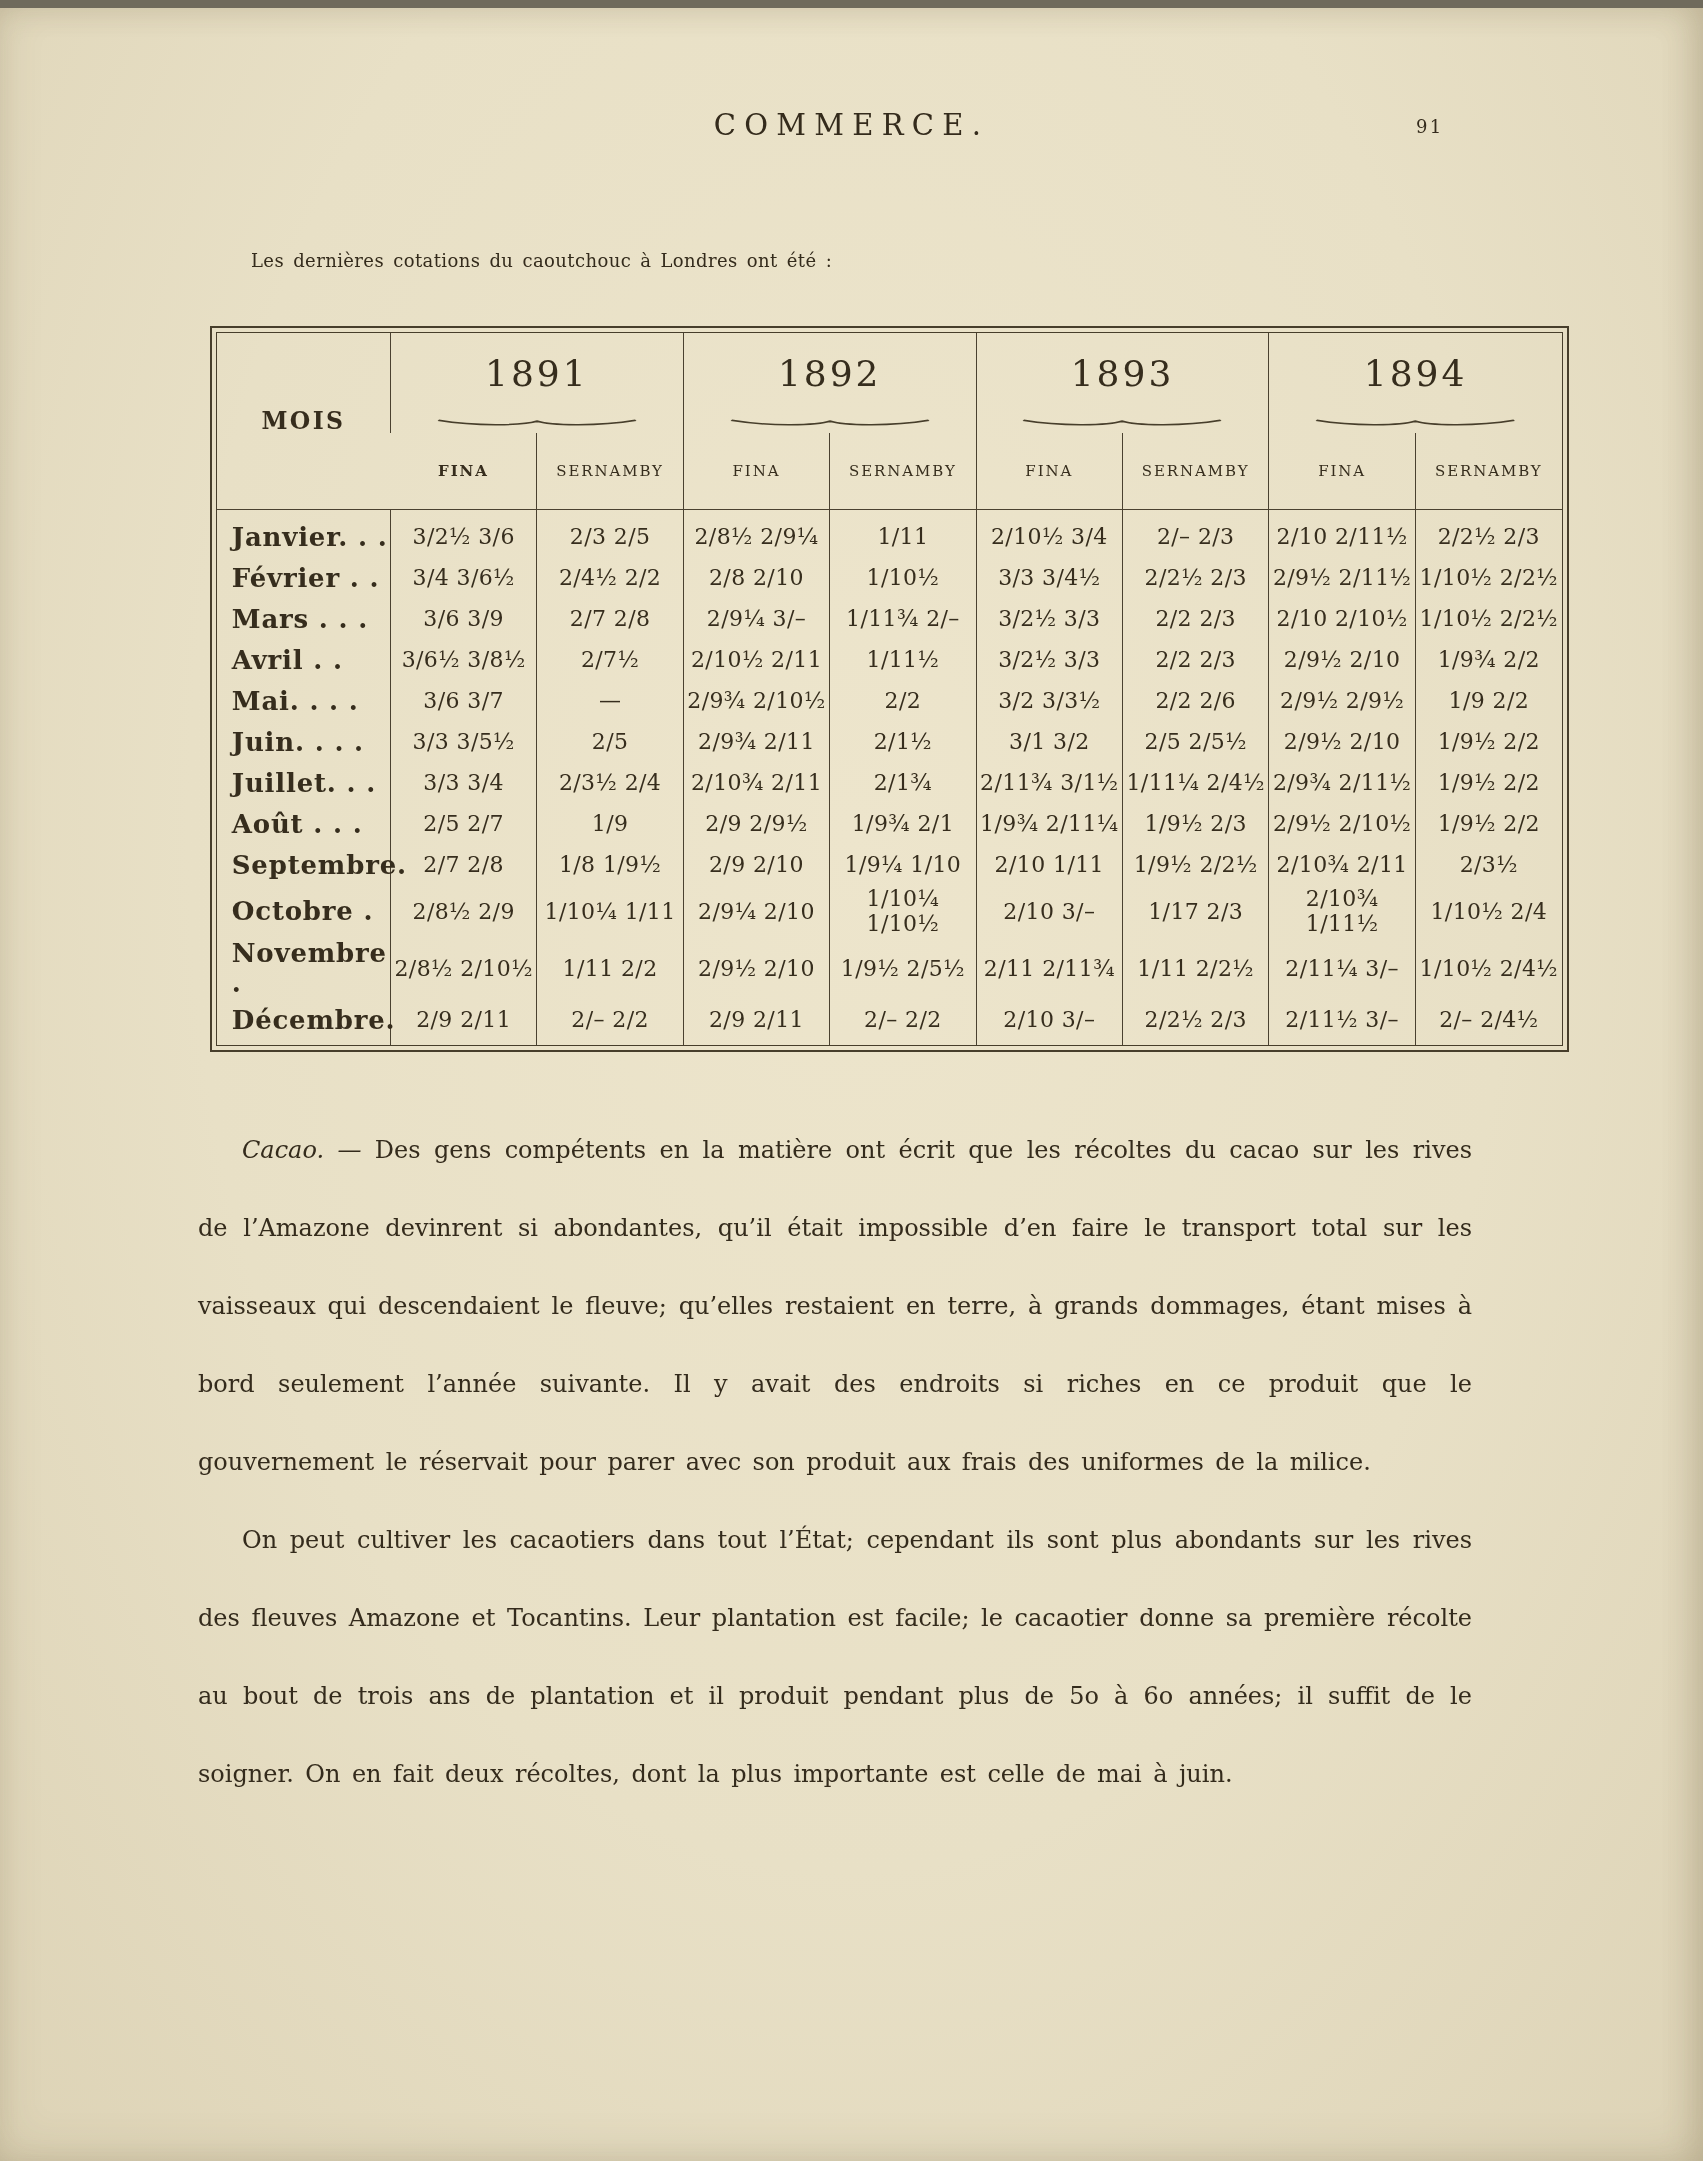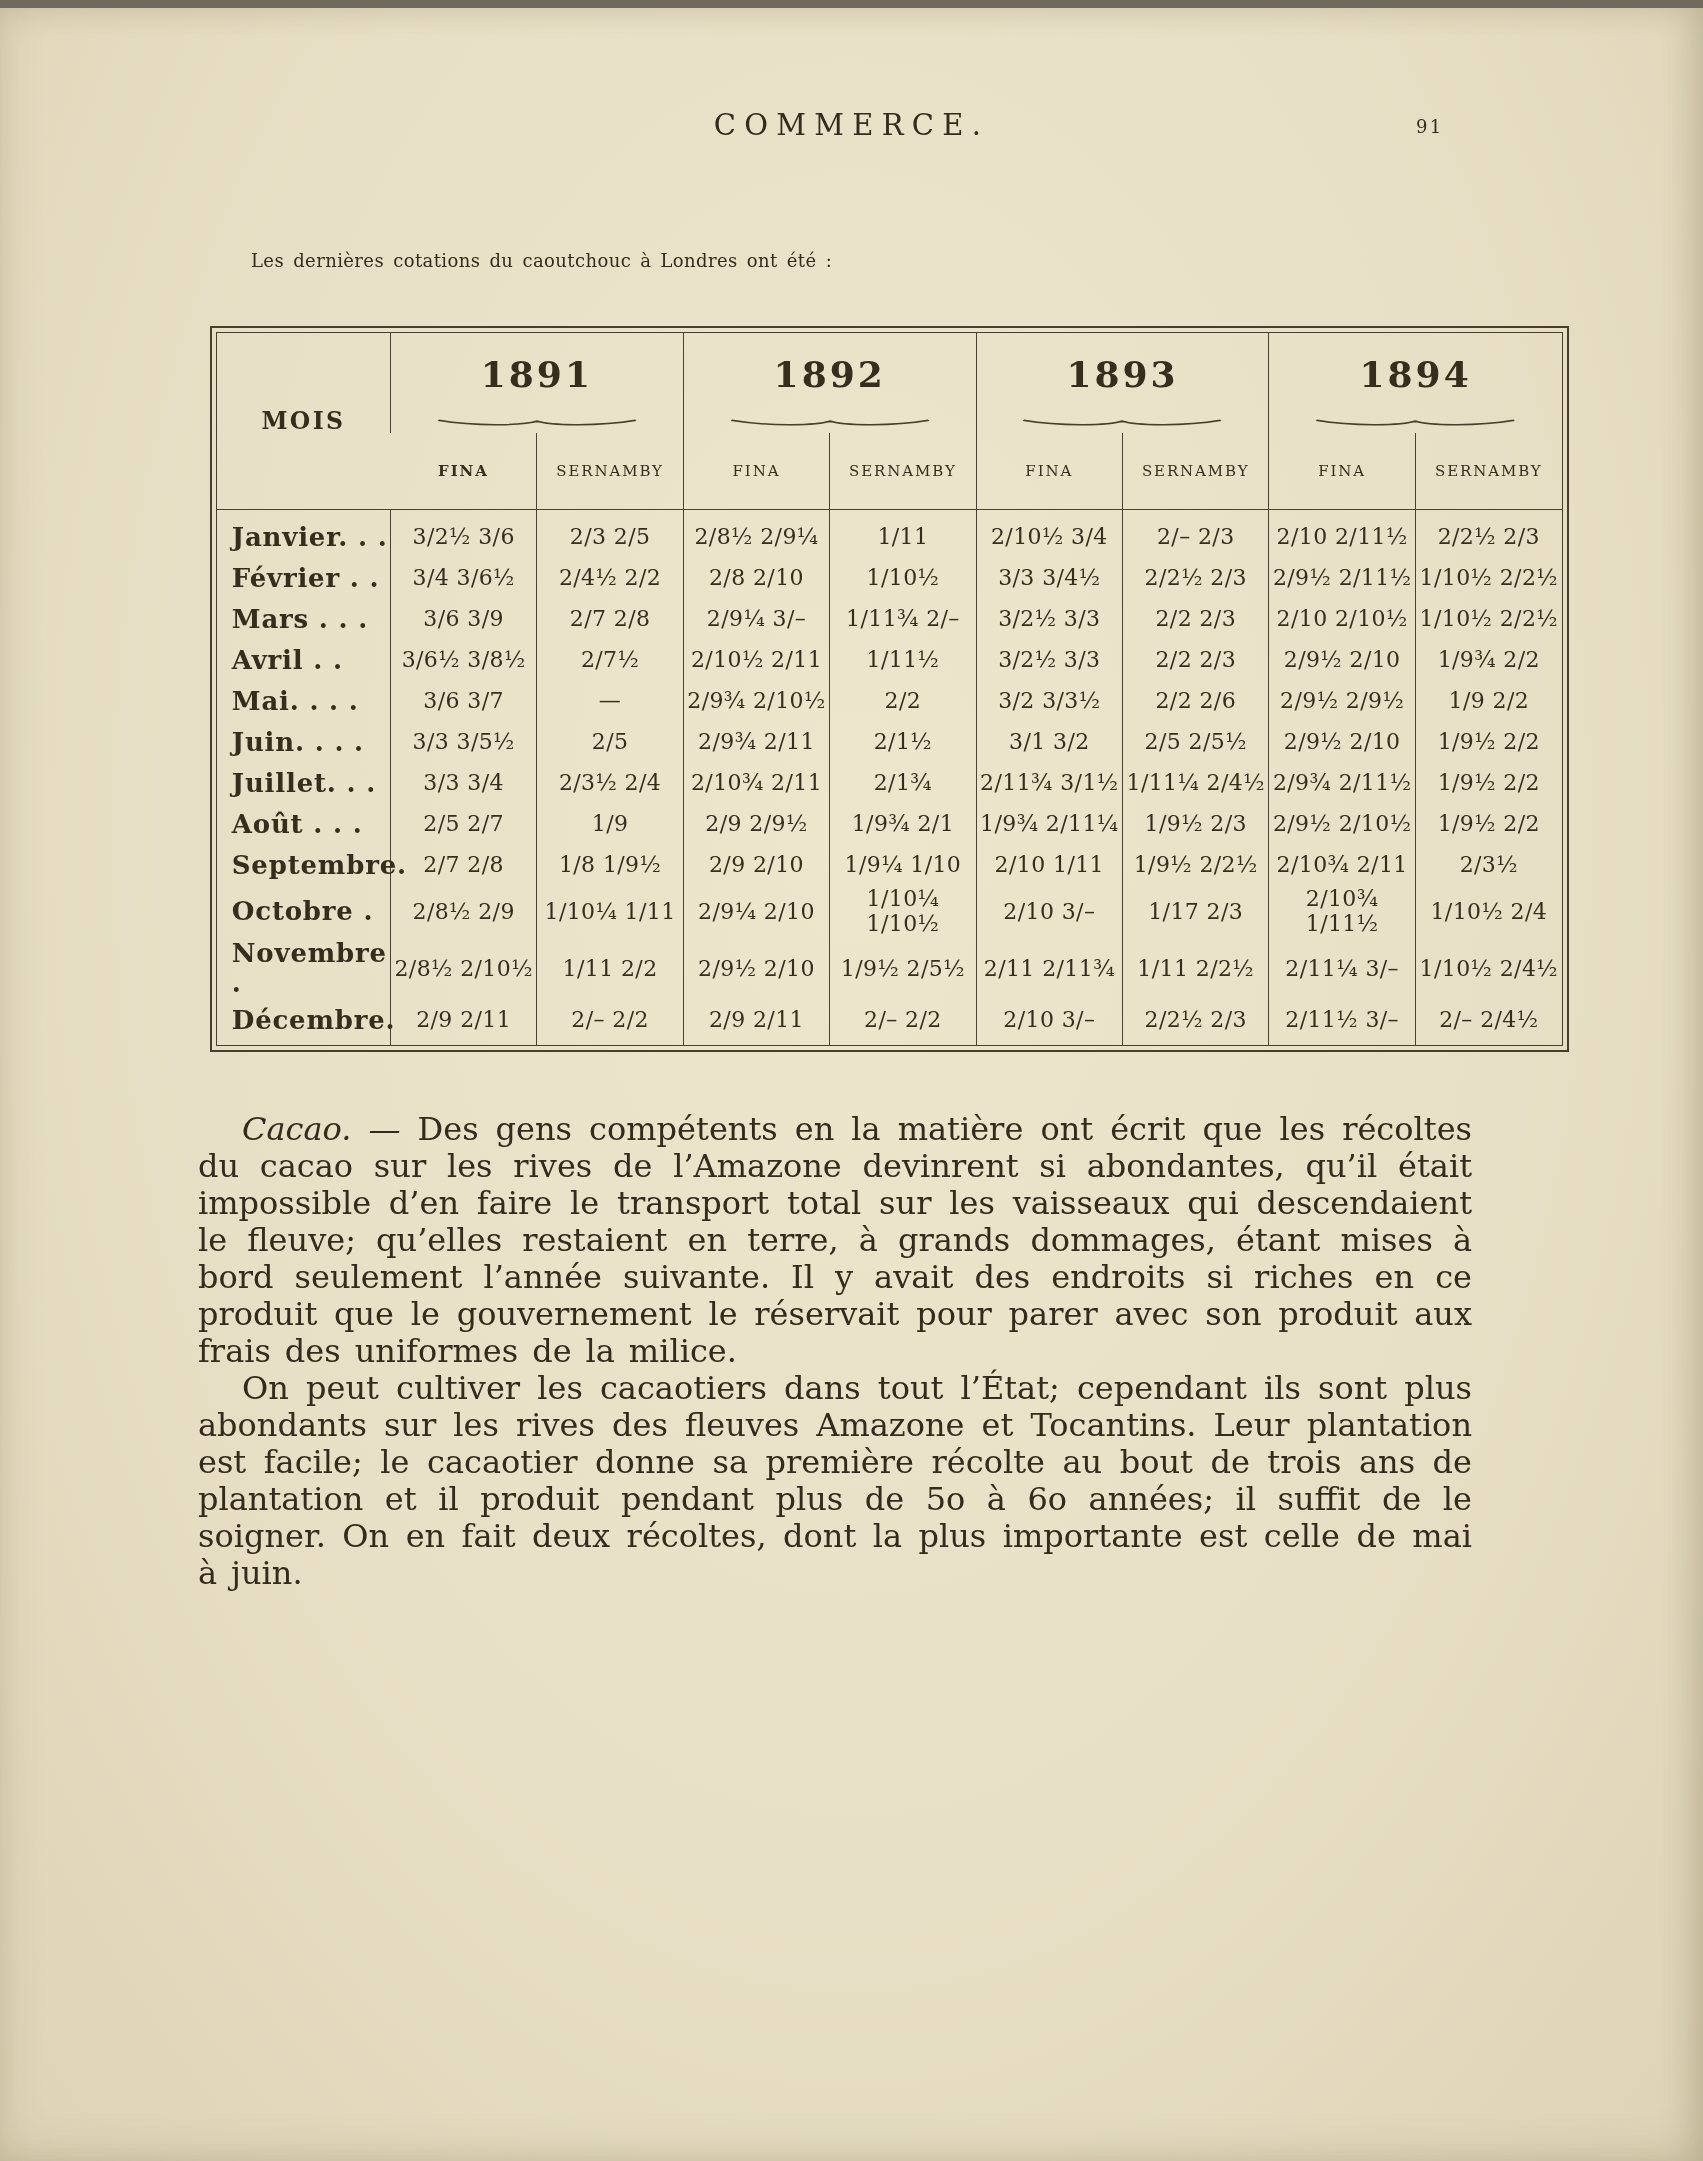--- a/index.html
+++ b/index.html
@@ -35,36 +35,36 @@
   }
   col.col-mois { width:172px; }
   col.col-val  { width:145px; }
   .quotes th, .quotes td { border-left:1.2px solid #4a4130; }
   .quotes th:first-child, .quotes td:first-child { border-left:none;font-weight:bold; }
 
   .th-mois {
     font-size:23.5px; font-weight:normal; letter-spacing:2.3px;
     vertical-align:middle; border-bottom:1.2px solid #4a4130;
   }
-  .th-year { height:98px; position:relative; font-weight:bold; vertical-align:top; }
+  .th-year { height:98px; position:relative; font-weight:normal; vertical-align:top; }
   .year-label { display:block; margin-top:19.7px; font-size:36px; letter-spacing:3px; }
   .brace { position:absolute; bottom:6px; left:14%; width:72%; height:9.8px; color:#473e2b; }
   .th-sub {
     height:74px; font-weight:normal; font-size:15px; letter-spacing:1.9px;
     vertical-align:middle; border-bottom:1.2px solid #4a4130;
   }
   .quotes tbody td { height:39px; font-size:22px; text-align:center; letter-spacing:0.4px; }
   .quotes tbody td.mois-cell { text-align:left; padding-left:15px; font-size:26px; letter-spacing:0.8px; }
   .quotes tbody tr:first-child td { padding-top:7.6px; }
   .quotes tbody tr:last-child td { padding-bottom:6px; }
 
   
   .body-text {
     position:absolute; left:198px; top:1103px; width:1274px;
-    font-size:32px; line-height:37px; text-align:justify; word-spacing:3.8px;
+    font-size:24px; line-height:78px; text-align:justify; word-spacing:3.8px;
   }
   .body-text p { margin:0; text-indent:44px; }
   .lead-italic { font-style:italic; }
 </style>
 </head>
 <body>
 
 <div class="page">
 
   <div class="running-head">

